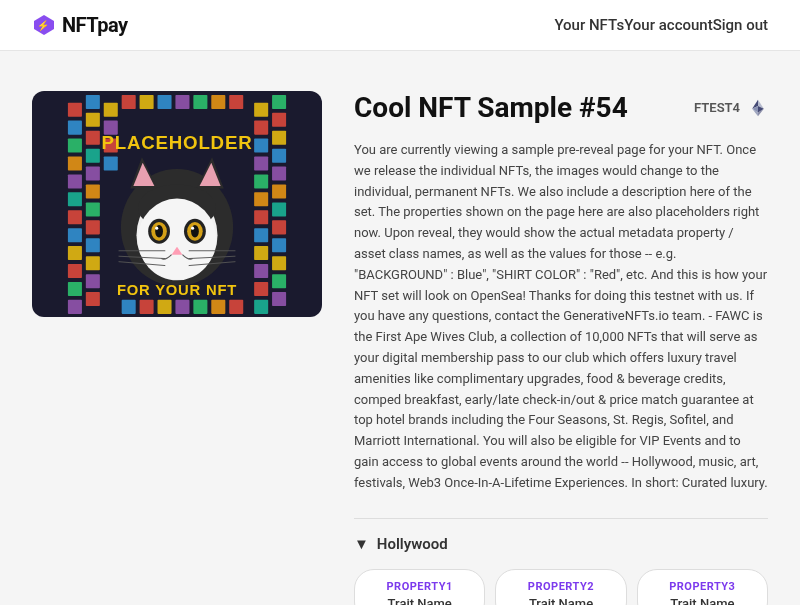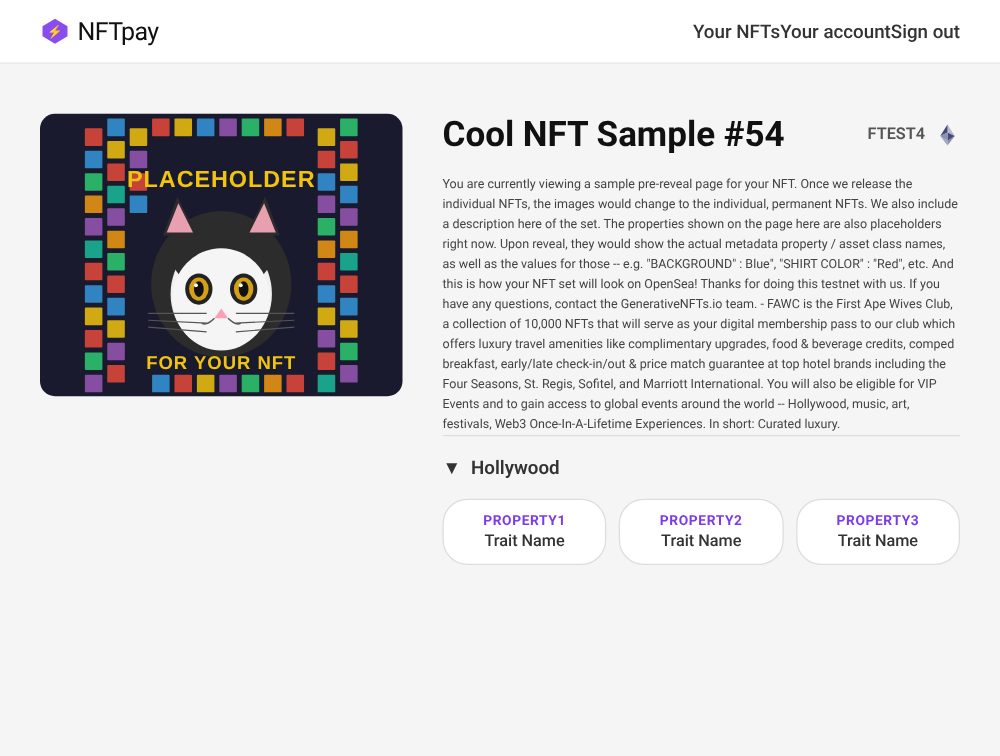--- a/index.html
+++ b/index.html
@@ -22,21 +22,21 @@
       left: 0;
       right: 0;
       z-index: 100;
     }
     .logo-area {
       display: flex;
       align-items: center;
       gap: 6px;
     }
     .logo-text {
-      font-weight: 400;
+      font-weight: 700;
       font-size: 20px;
       color: #111;
       letter-spacing: -0.5px;
     }
     .logo-icon {
       width: 24px;
       height: 24px;
     }
     nav {
       display: flex;
@@ -93,23 +93,24 @@
     .nft-badge {
       font-size: 13px;
       font-weight: 600;
       color: #555;
     }
     .eth-icon {
       width: 20px;
       height: 20px;
     }
     .nft-description {
-      font-size: 10px;
+      font-size: 13px;
       line-height: 1.6;
       color: #444;
+      margin-bottom: 24px;
     }
     .properties-section {
       border-top: 1px solid #ddd;
       padding-top: 16px;
     }
     .properties-toggle {
       display: flex;
       align-items: center;
       gap: 8px;
       font-size: 15px;

